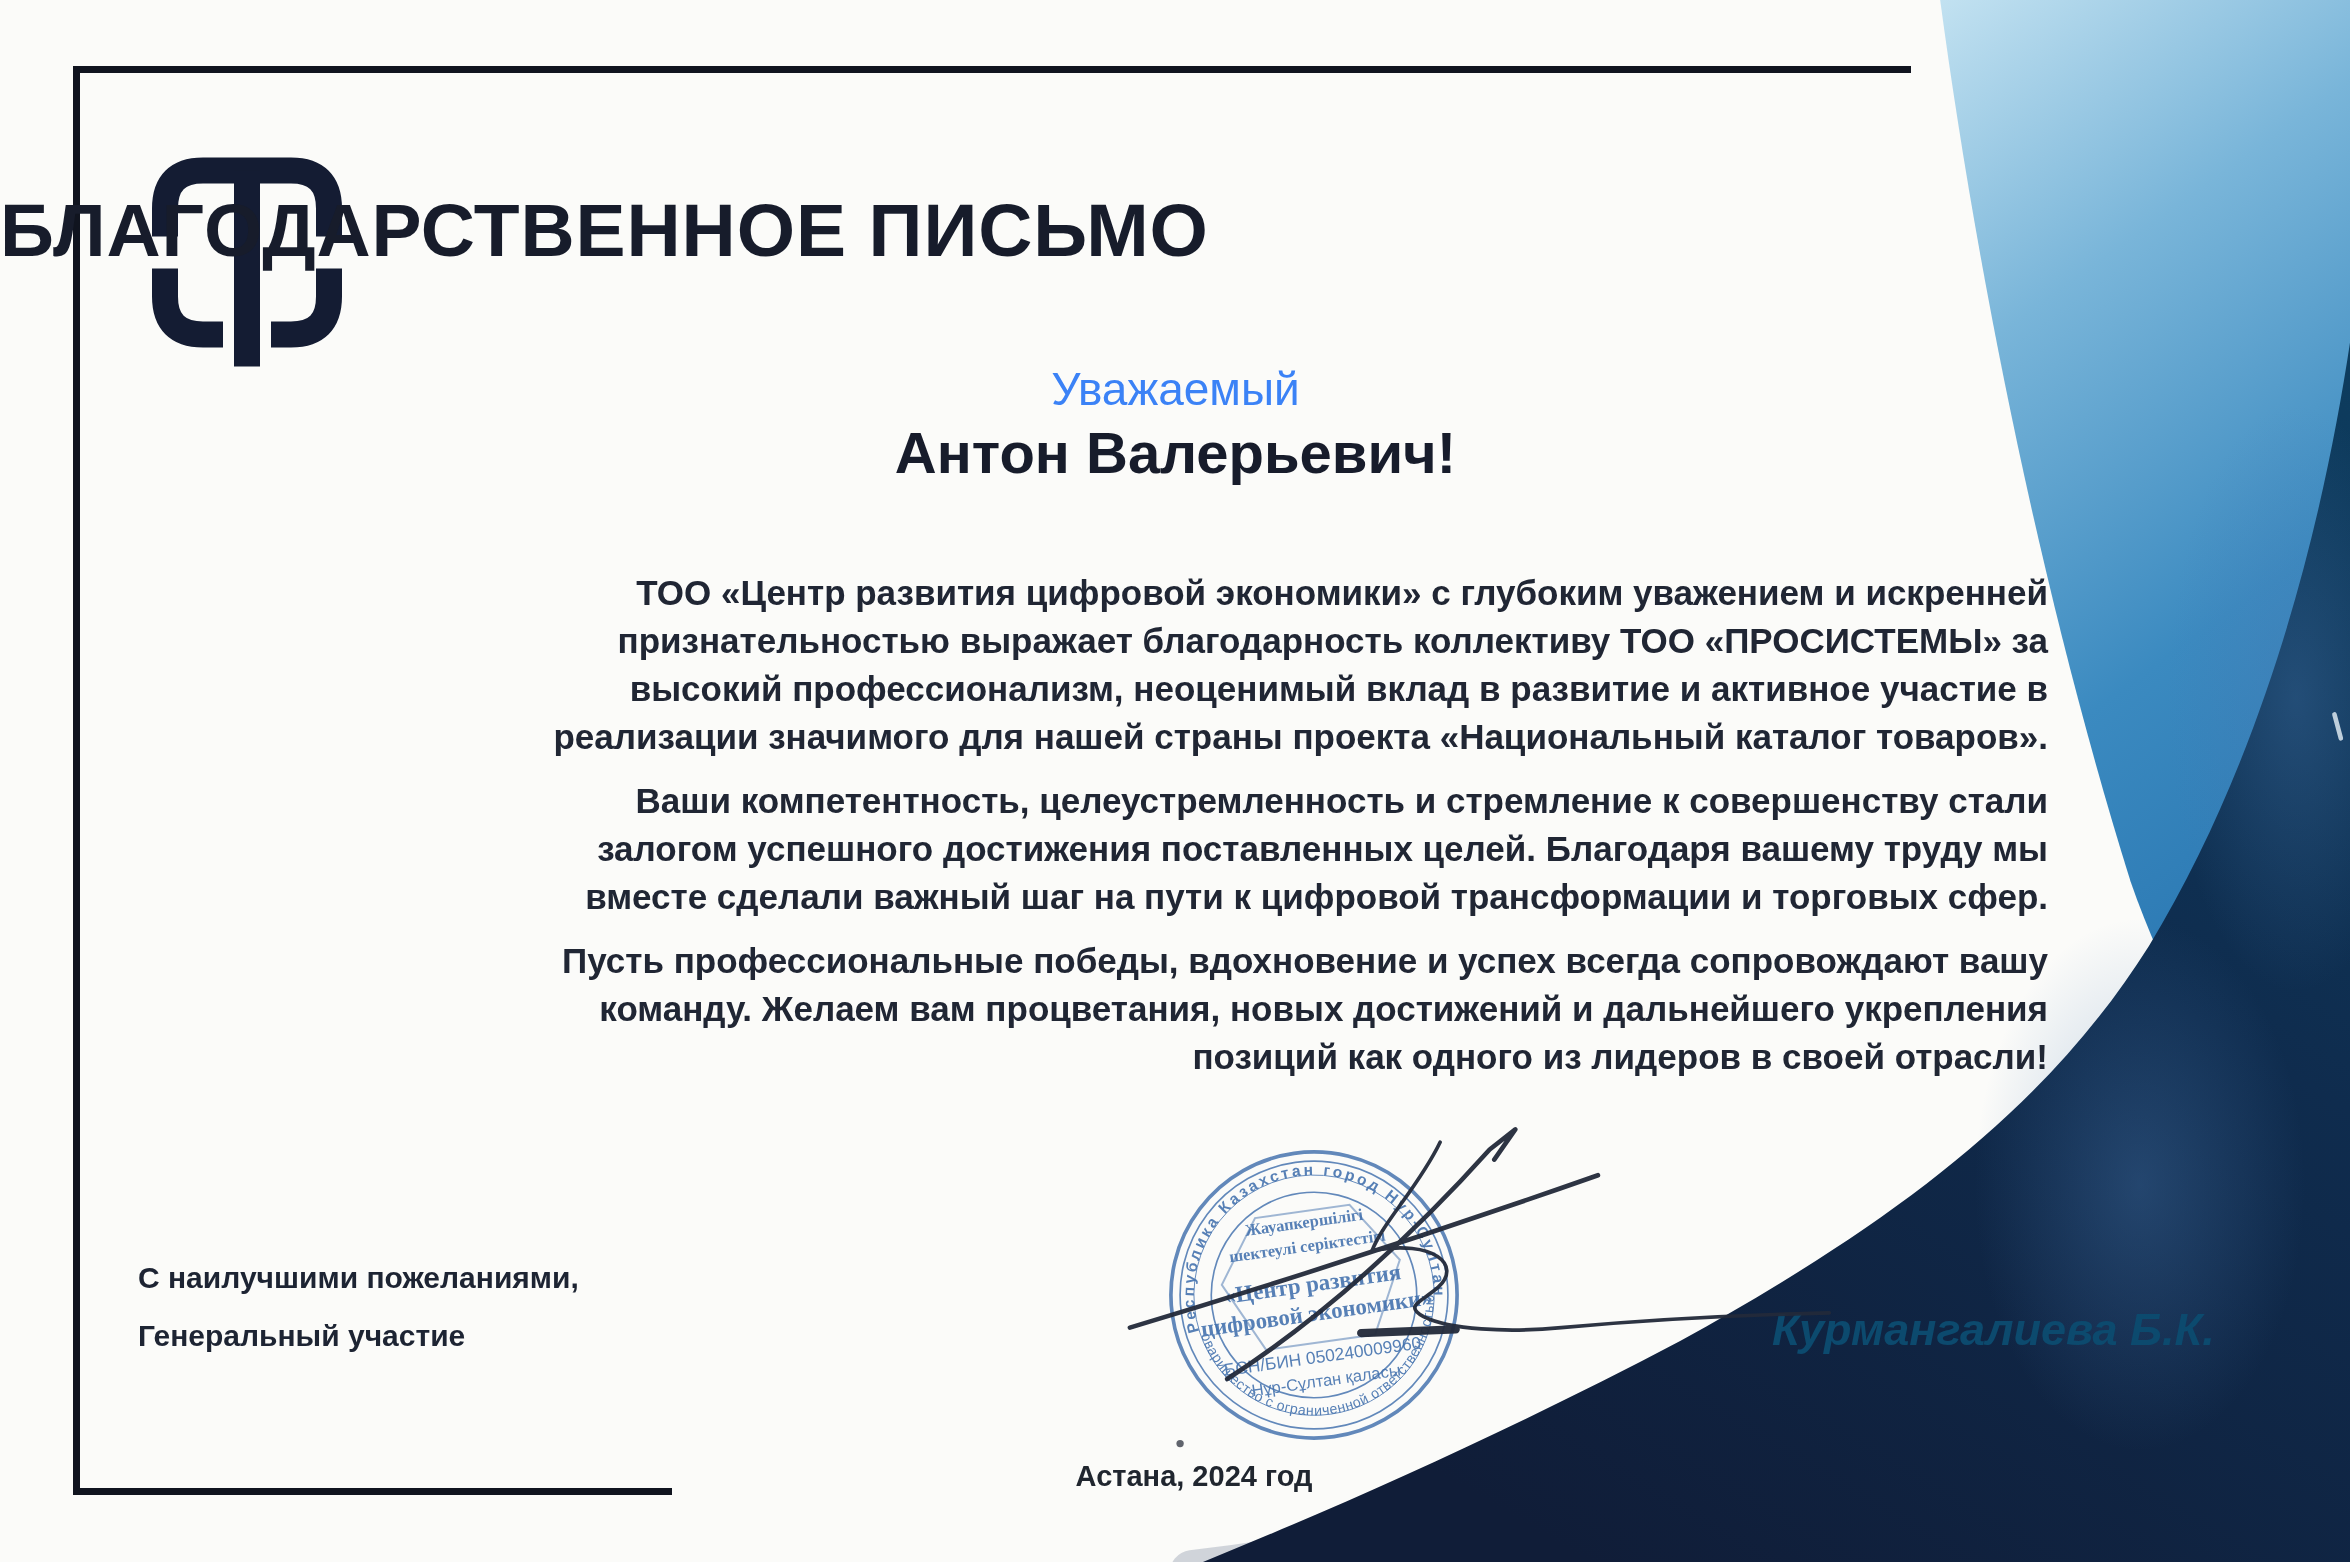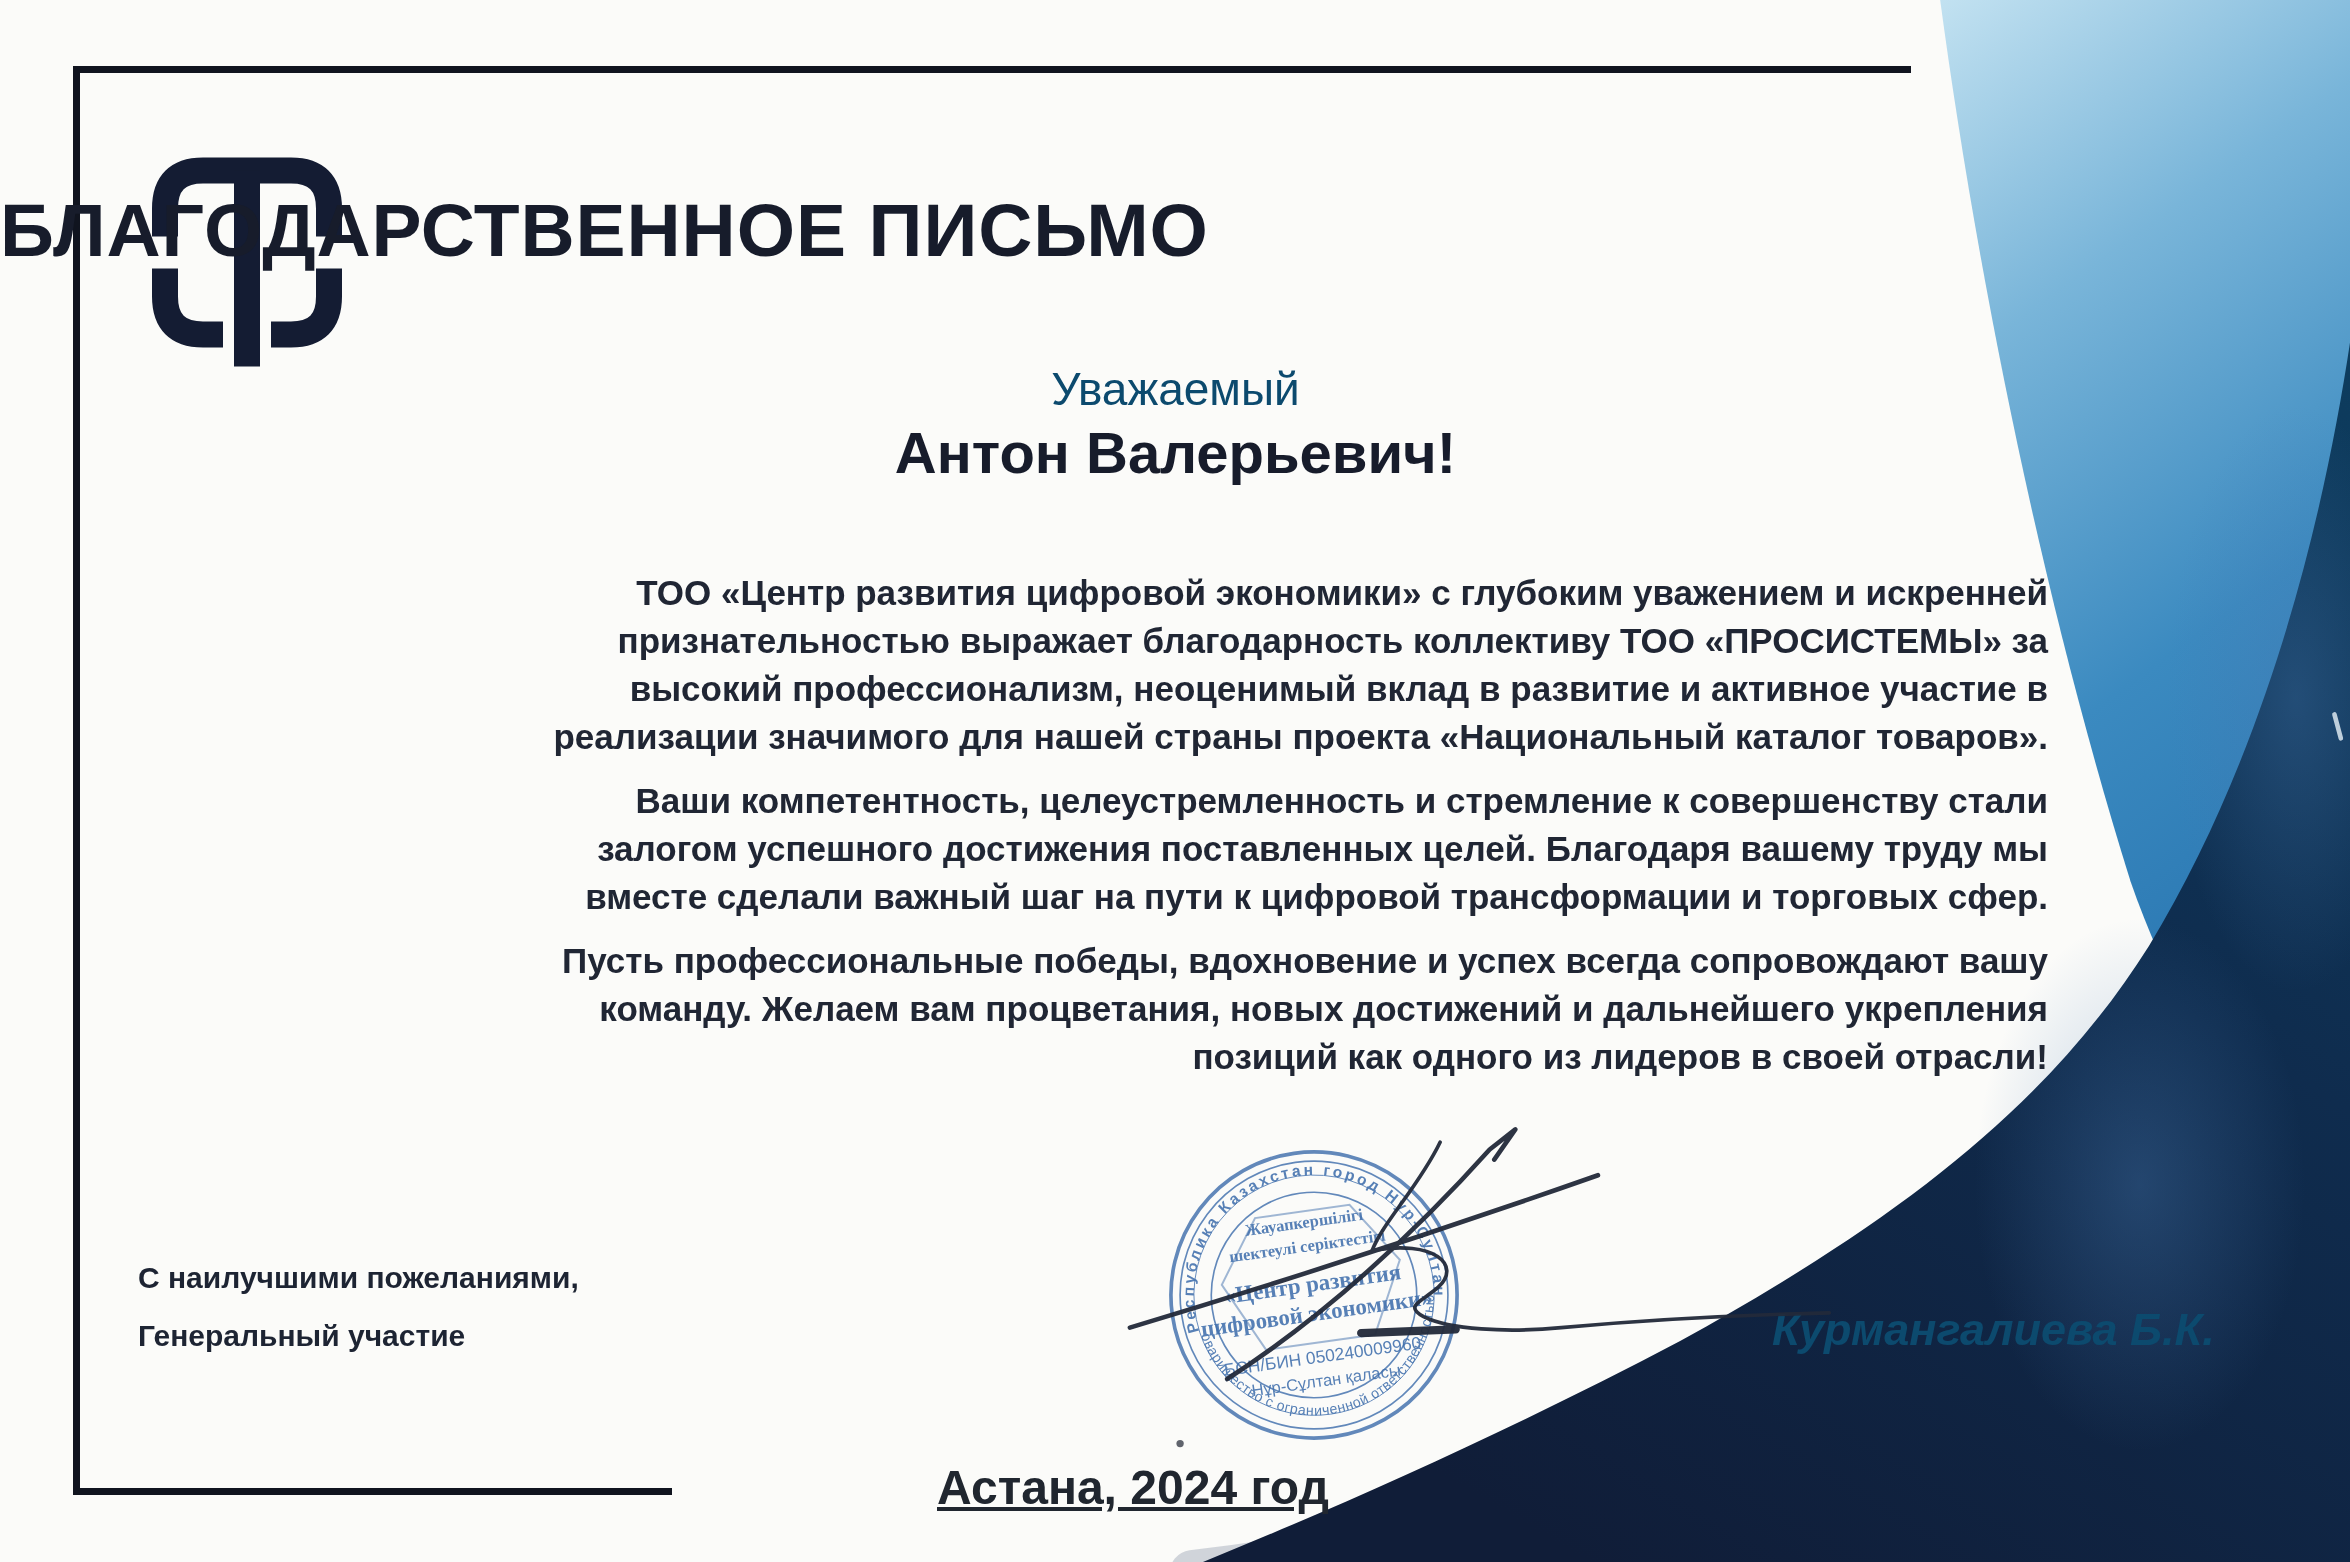--- a/index.html
+++ b/index.html
@@ -9,30 +9,30 @@
   }
   .bg-art{position:absolute;left:0;top:0;width:2351px;height:1563px;}
   .frame-top{position:absolute;left:73px;top:66px;width:1838px;height:7.3px;background:#10141f;}
   .frame-left{position:absolute;left:73px;top:66px;width:7.3px;height:1429px;background:#10141f;}
   .frame-bottom{position:absolute;left:73px;top:1488px;width:599px;height:7.3px;background:#10141f;}
   .logo{position:absolute;left:147px;top:152px;width:200px;height:231px;}
   .title{
     position:absolute;left:0;right:0;top:187px;text-align:left;
     font-size:75px;font-weight:700;letter-spacing:0.9px;color:#171c2b;white-space:nowrap;
   }
-  .salutation{position:absolute;left:0;right:0;top:362px;text-align:center;font-size:46px;font-weight:400;color:#0c4a6e;}
+  .salutation{position:absolute;left:0;right:0;top:362px;text-align:center;font-size:46px;font-weight:400;color:#3b82f6;}
   .recipient{position:absolute;left:0;right:0;top:419px;text-align:center;font-size:58px;font-weight:700;color:#171c2b;}
   .para{position:absolute;left:303px;right:303px;text-align:center;font-size:35px;line-height:48px;font-weight:600;color:#202634;}
   .para .line{white-space:nowrap;text-align:right;}
   .para-1{top:569px;}
   .para-2{top:777px;}
   .para-3{top:937px;}
   .signoff{position:absolute;left:138px;top:1249px;font-size:30px;font-weight:600;line-height:58px;color:#1d2433;}
   .signer-name{position:absolute;left:1772px;top:1304px;width:459px;text-align:left;font-size:45px;font-style:italic;font-weight:600;color:#0c4a6e;}
-  .place-year{position:absolute;left:937px;top:1460px;width:514px;font-size:48px;font-weight:600;color:#20262f;text-decoration:underline;}
+  .place-year{position:absolute;left:937px;top:1460px;width:514px;text-align:center;font-size:29px;font-weight:600;color:#20262f;}
   .stamp-svg{position:absolute;left:1148px;top:1129px;width:332px;height:332px;}
   .signature-svg{position:absolute;left:1084px;top:1074px;width:826px;height:386px;}
 </style>
 </head>
 <body>
 
 <div class="page">
 
   <svg class="bg-art" viewBox="0 0 2560 1702" xmlns="http://www.w3.org/2000/svg">
     <defs>

